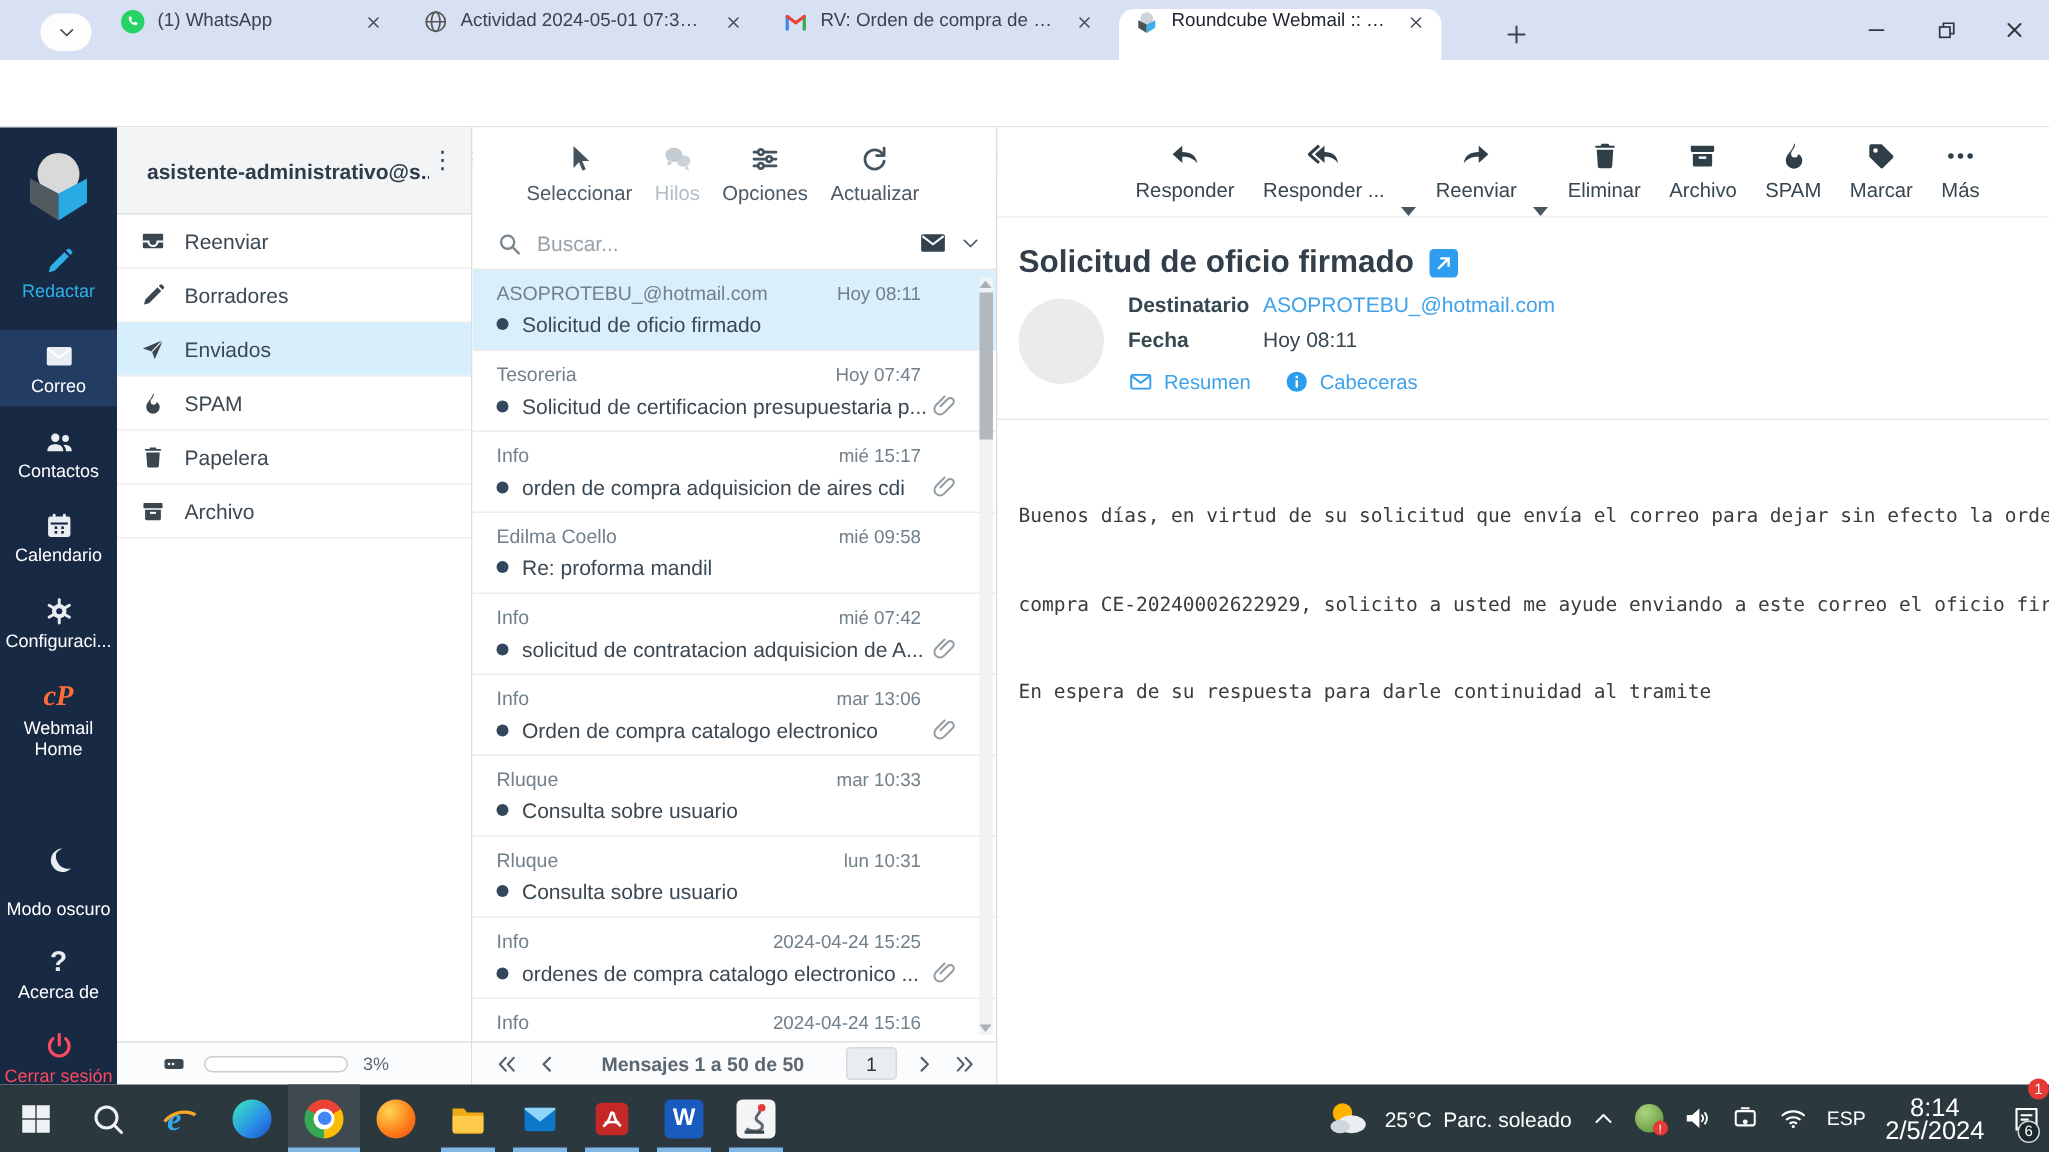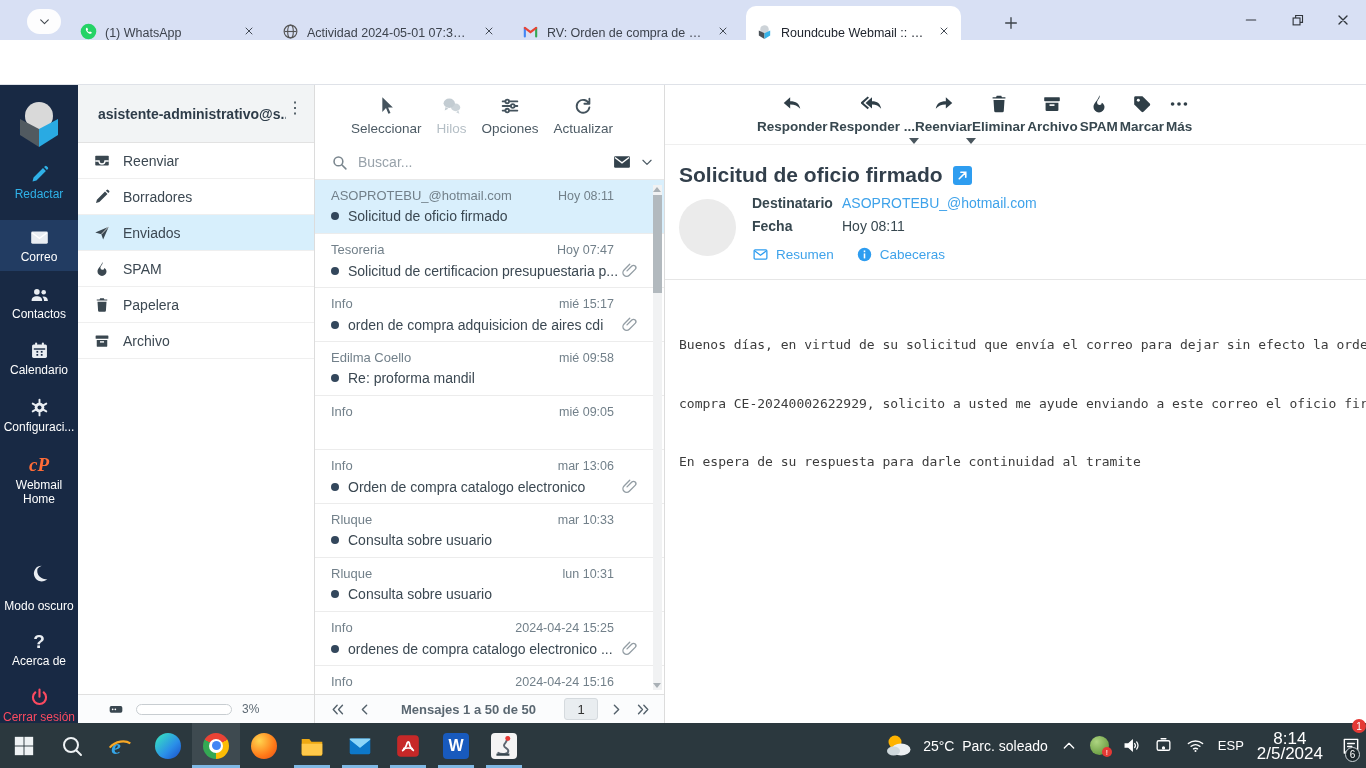--- a/index.html
+++ b/index.html
@@ -7,21 +7,21 @@
     font-family:"Liberation Sans",sans-serif;background:#fff;}
   *{box-sizing:border-box;}
   .ic{display:inline-flex;align-items:center;justify-content:center;}
   .ic svg{width:100%;height:100%;display:block;}
 
   
   .tabstrip{position:absolute;left:0;top:0;width:1366px;height:40px;background:#d8e0f4;}
   .tabsearch{position:absolute;left:27px;top:9px;width:34px;height:25px;border-radius:13px;background:#fdfdfe;
     display:flex;align-items:center;justify-content:center;color:#41474f;}
   .tabs{position:absolute;left:70px;top:6px;height:34px;display:flex;gap:6px;}
-  .tab{height:34px;display:flex;align-items:flex-end;padding:0 8px 0 10px;border-radius:10px 10px 0 0;
+  .tab{height:34px;display:flex;align-items:flex-start;padding:0 8px 0 10px;border-radius:10px 10px 0 0;
     color:#3d434d;font-size:12.5px;position:relative;}
   .tab.active{background:#fff;color:#20252e;}
   .tab .fav{width:17px;height:17px;margin-right:8px;flex:0 0 auto;}
   .tab .t{flex:1;overflow:hidden;white-space:nowrap;text-overflow:ellipsis;}
   .tab .x{width:18px;height:18px;margin-left:8px;color:#444b55;flex:0 0 auto;padding:3px;}
   .newtab{position:absolute;left:998px;top:10px;width:26px;height:26px;color:#3c4349;display:flex;align-items:center;justify-content:center;}
   .wctrls{position:absolute;right:0;top:0;height:40px;display:flex;}
   .wbtn{width:46px;height:40px;display:flex;align-items:center;justify-content:center;color:#30353c;}
 
   
@@ -90,21 +90,21 @@
   .varr{position:absolute;left:0;width:0;height:0;border-left:4.5px solid transparent;border-right:4.5px solid transparent;}
   .pager{position:absolute;left:0;bottom:0;width:349px;height:29px;border-top:1px solid #e0e0e0;background:#fbfcfd;
     display:flex;align-items:center;padding:0 12px 0 14px;gap:10px;color:#55626c;}
   .pager .ic{width:17px;height:17px;}
   .ptext{flex:1;text-align:center;font-size:13px;font-weight:bold;color:#5a6771;}
   .pbox{width:34px;height:22px;background:#e9edf0;border:1px solid #d5dade;border-radius:3px;
     font-size:13px;color:#333;display:flex;align-items:center;justify-content:center;}
 
   
   .msg{position:absolute;left:665px;top:85px;width:701px;height:638px;background:#fff;}
-  .mtoolbar{height:60px;display:flex;align-items:flex-start;padding:8px 0 0 92px;gap:2px;border-bottom:1px solid #efefef;font-weight:bold;}
+  .mtoolbar{height:60px;display:flex;align-items:flex-start;padding:8px 0 0 92px;gap:19px;border-bottom:1px solid #efefef;}
   .mtb{display:flex;flex-direction:column;align-items:center;gap:4px;font-size:13.5px;color:#37474f;position:relative;}
   .mtb .ic{width:22px;height:22px;color:#2f3e47;}
   .caret{align-self:flex-end;margin:24px -6px 0 -8px;width:0;height:0;border-left:5px solid transparent;border-right:5px solid transparent;border-top:6px solid #4a565e;}
   .subject{display:flex;align-items:center;gap:10px;margin:18px 0 8px 14px;}
   .subject h1{margin:0;font-size:21px;color:#323f4b;}
   .extlink{width:19px;height:19px;border-radius:3px;background:#2e9df0;color:#fff;padding:3px;}
   .mhead{display:flex;margin-left:14px;}
   .mavatar{width:57px;height:57px;border-radius:50%;background:#ebebeb;flex:0 0 auto;margin-top:4px;}
   .hrows{margin-left:16px;}
   .hrow{display:flex;margin-bottom:7px;}
@@ -570,21 +570,30 @@
             <span class="dt">mié 09:58</span>
           </div>
         <div class="ml2">
             <span class="dot"></span>
             <span class="subj">Re: proforma mandil</span>
           </div>
       </div>
       <div class="mrow">
         <div class="ml1">
             <span class="snd">Info</span>
-            <span class="dt">mié 09:05</span>
+            <span class="dt">mié 07:42</span>
+          </div>
+        <div class="ml2">
+            <span class="dot"></span>
+            <span class="subj">solicitud de contratacion adquisicion de A...</span>
+            <span class="ic clip">
+              <svg viewBox="0 0 24 24" fill="none" stroke="currentColor" stroke-width="1.9" stroke-linecap="round">
+                <path d="M8.5 12.5l6.8-6.8a3.3 3.3 0 0 1 4.7 4.7l-8.3 8.3a5.2 5.2 0 0 1-7.4-7.4l8-8"></path>
+              </svg>
+            </span>
           </div>
       </div>
       <div class="mrow">
         <div class="ml1">
             <span class="snd">Info</span>
             <span class="dt">mar 13:06</span>
           </div>
         <div class="ml2">
             <span class="dot"></span>
             <span class="subj">Orden de compra catalogo electronico</span>

